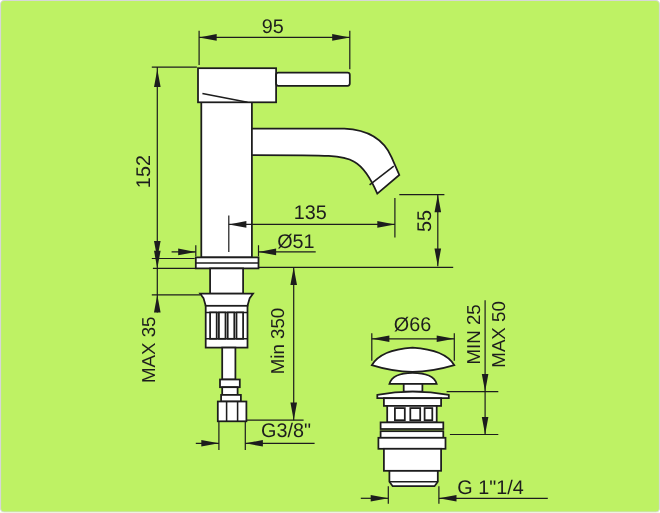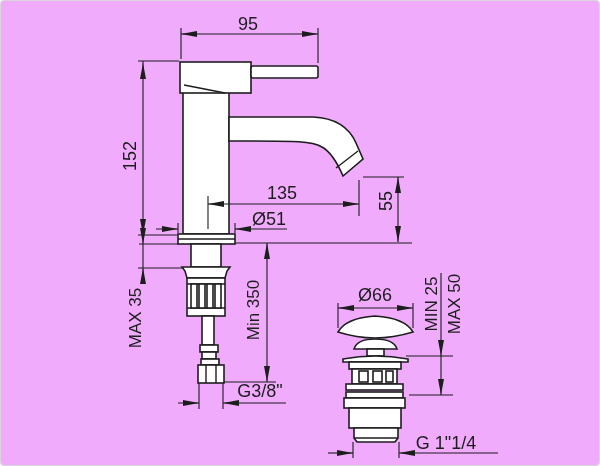--- a/index.html
+++ b/index.html
@@ -1,20 +1,20 @@
 <!DOCTYPE html>
 <html><head>
 <meta charset="utf-8">
 <style>
   html,body{margin:0;padding:0;background:#fff;}
   .canvas{
     position:relative;
     width:598px;height:464px;
     border:1px solid #d7d7d7;border-radius:4px;
-    background:#f0abfc;
+    background:#bef264;
     overflow:hidden;
   }
   svg{display:block;}
   .obj{stroke:#1d1d1d;stroke-width:1.6;fill:#ffffff;}
   .objline{stroke:#1d1d1d;stroke-width:1.4;fill:none;}
   .dim{stroke:#1d1d1d;stroke-width:1.1;fill:none;}
   .arr{fill:#1d1d1d;stroke:none;}
   text{
     font-family:"Liberation Sans","DejaVu Sans",sans-serif;
     font-size:18px;

